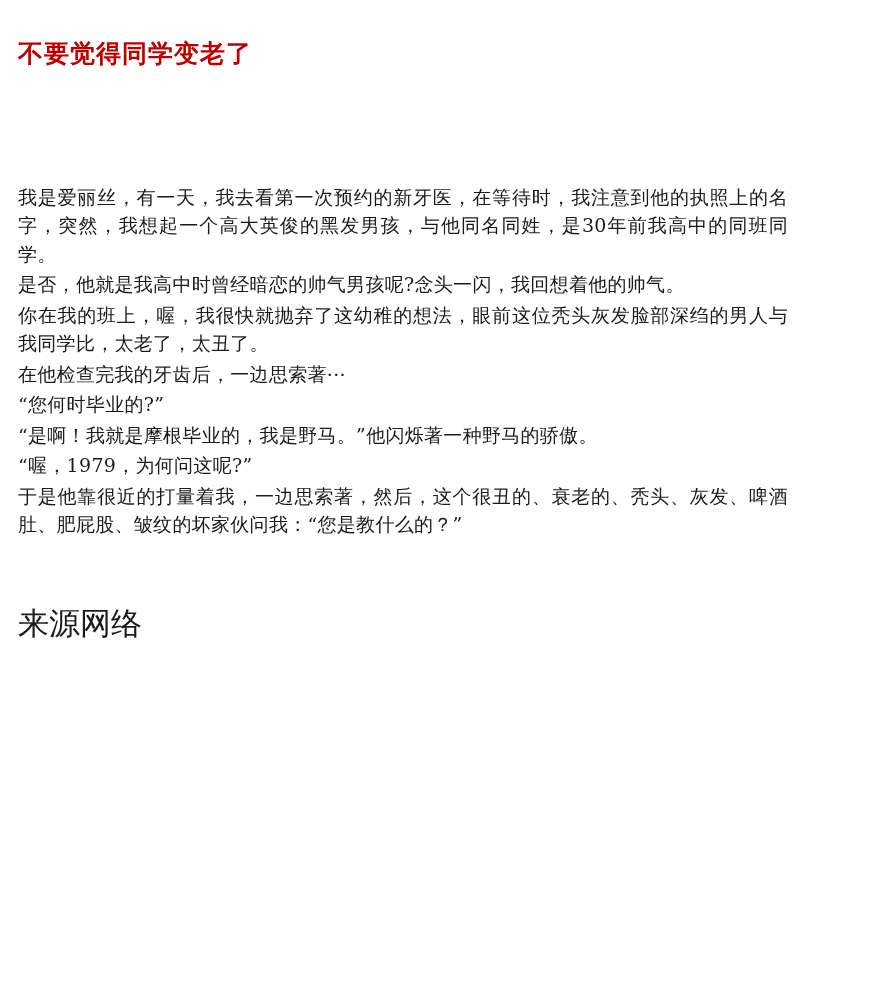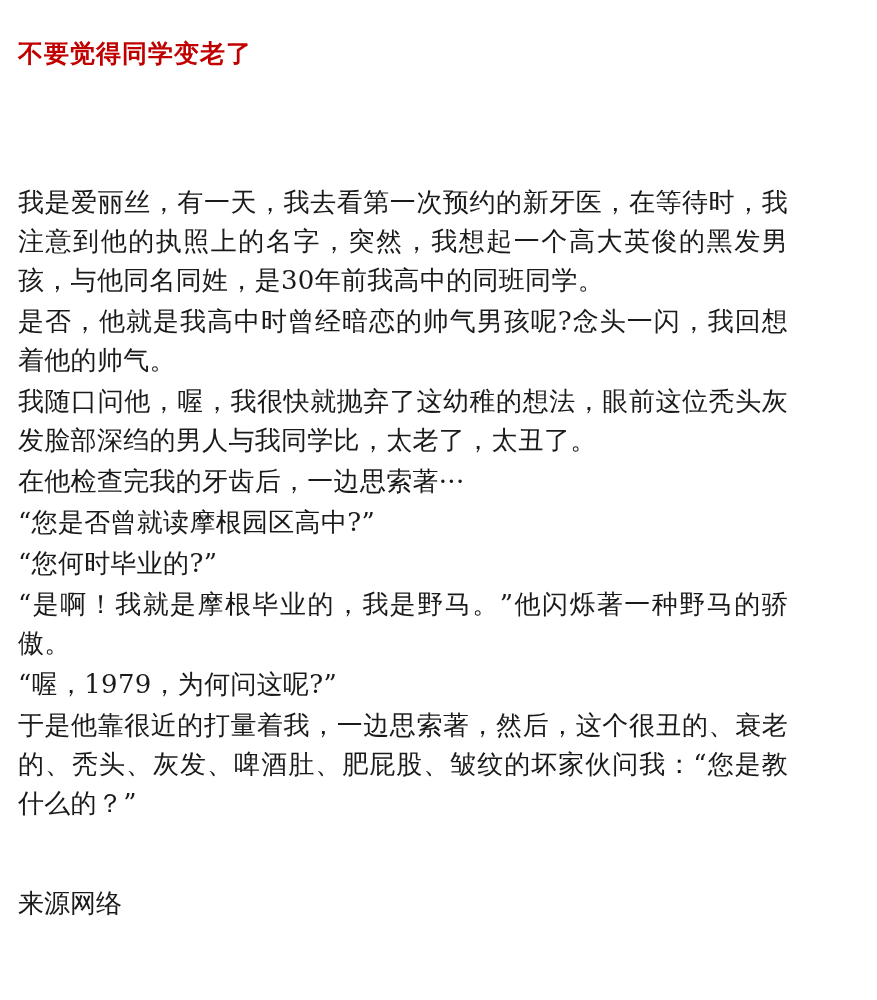--- a/index.html
+++ b/index.html
@@ -27,55 +27,54 @@
     margin: 12px 0 0 8px;
     line-height: 1.3;
   }
   .spacer-after-title {
     height: 112px;
   }
   .body-block {
     margin: 0 0 0 8px;
   }
   .para {
-    font-size: 26px;
+    font-size: 19px;
     line-height: 1.50;
     letter-spacing: 0.3px;
     margin: 0 0 2px 0;
     text-align: justify;
     text-justify: inter-ideograph;
     word-break: break-all;
   }
   .para.tight {
     margin-bottom: 9px;
   }
   .spacer-before-source {
     height: 52px;
   }
   .source {
-    font-size: 26px;
+    font-size: 31px;
     line-height: 1.5;
     margin: 0 0 0 8px;
   }
 </style>
 </head>
 <body>
 
 <div class="page">
 
   <h1 class="doc-title" style="color: rgb(192, 0, 0);">不要觉得同学变老了</h1>
 
   <div class="spacer-after-title"></div>
 
   <div class="body-block">
     <p class="para">我是爱丽丝，有一天，我去看第一次预约的新牙医，在等待时，我注意到他的执照上的名字，突然，我想起一个高大英俊的黑发男孩，与他同名同姓，是30年前我高中的同班同学。</p>
     <p class="para">是否，他就是我高中时曾经暗恋的帅气男孩呢?念头一闪，我回想着他的帅气。</p>
-    <p class="para">我随口问他，喔，我很快就抛弃了这幼稚的想法，眼前这位秃头灰发脸部深绉的男人与我同学比，太老了，太丑了。</p>
+    <p class="para">你在我的班上，喔，我很快就抛弃了这幼稚的想法，眼前这位秃头灰发脸部深绉的男人与我同学比，太老了，太丑了。</p>
     <p class="para">在他检查完我的牙齿后，一边思索著···</p>
-    <p class="para">“您是否曾就读摩根园区高中?”</p>
     <p class="para">“您何时毕业的?”</p>
     <p class="para">“是啊！我就是摩根毕业的，我是野马。”他闪烁著一种野马的骄傲。</p>
     <p class="para">“喔，1979，为何问这呢?”</p>
     <p class="para tight">于是他靠很近的打量着我，一边思索著，然后，这个很丑的、衰老的、秃头、灰发、啤酒肚、肥屁股、皱纹的坏家伙问我：“您是教什么的？”</p>
   </div>
 
   <div class="spacer-before-source"></div>
 
   <p class="source">来源网络</p>
 

